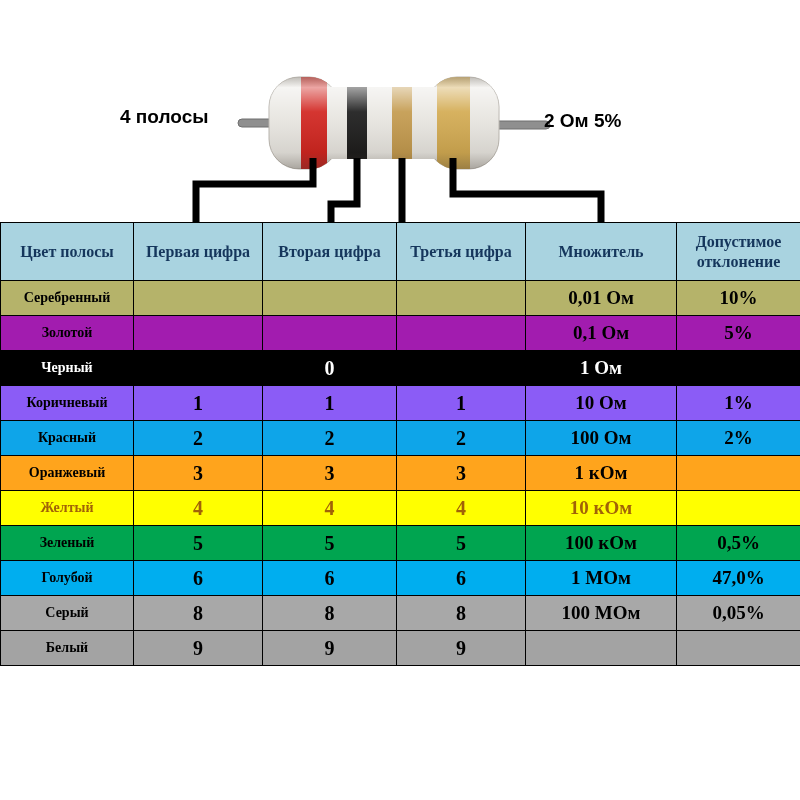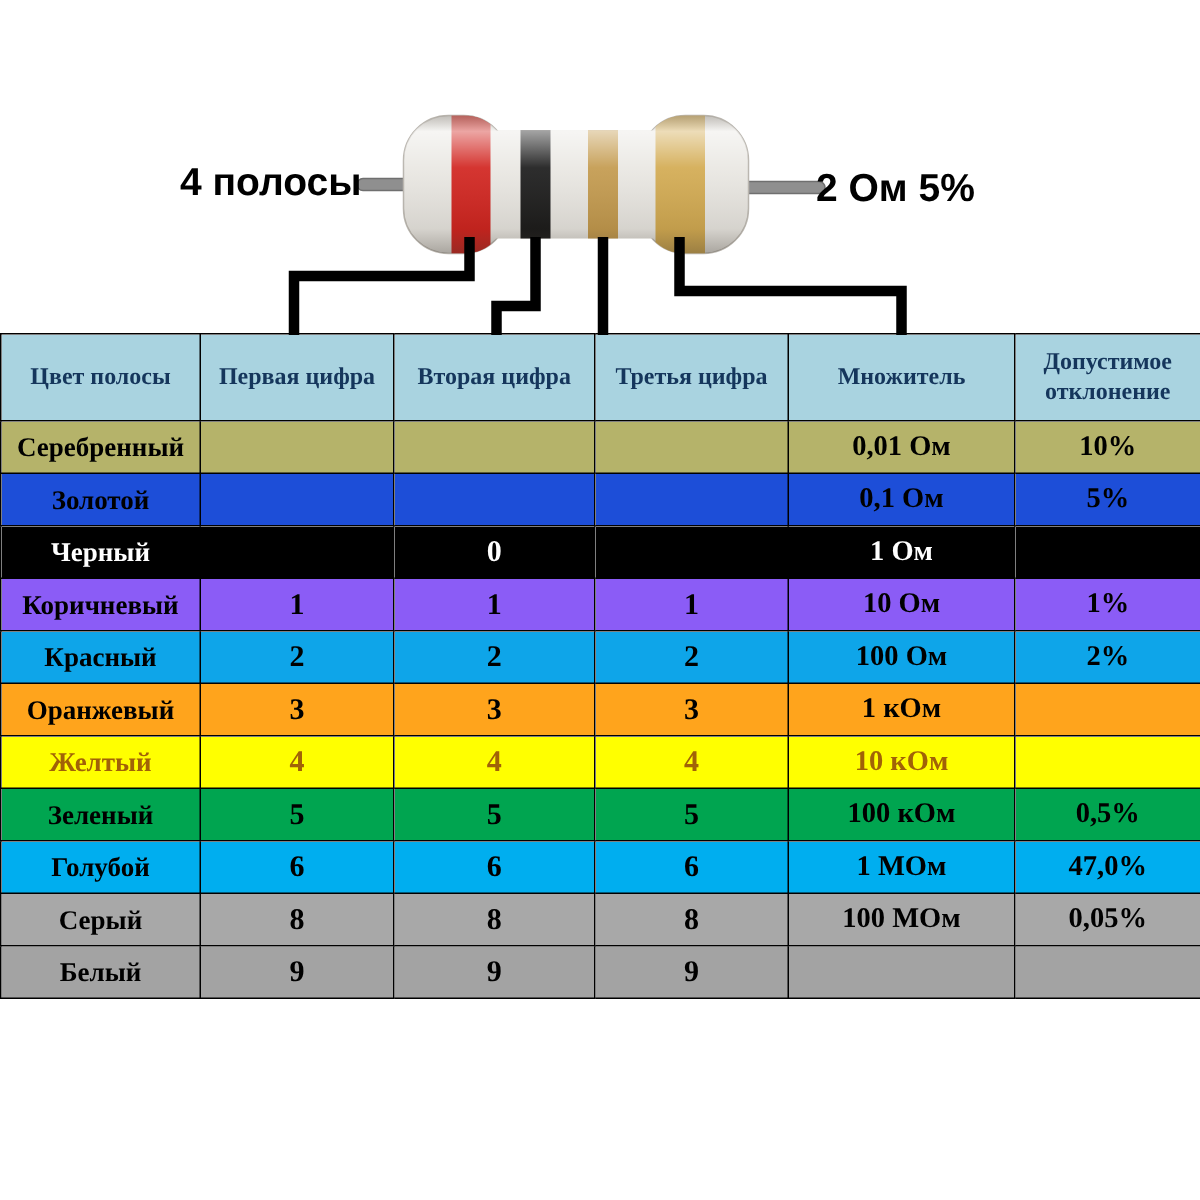--- a/index.html
+++ b/index.html
@@ -10,21 +10,21 @@
     font-family: "Liberation Serif", serif;
     position: relative;
     overflow: hidden;
   }
   .stage { position: relative; width: 800px; height: 800px; }
 
   .top-label {
     position: absolute;
     font-family: "Liberation Sans", sans-serif;
     font-weight: bold;
-    font-size: 26px;
+    font-size: 19px;
     color: #000;
     white-space: nowrap;
   }
   #label-bands { left: 120px; top: 106px; }
   #label-value { left: 544px; top: 110px; }
 
   #diagram { position: absolute; left: 0; top: 0; }
 
   table#color-table {
     position: absolute;
@@ -43,21 +43,21 @@
   }
   #color-table th {
     font-size: 16px;
     line-height: 1.2;
     height: 58px;
   }
   #color-table td {
     font-size: 19px;
     height: 35px;
   }
-  #color-table td.name-cell { font-size: 18px; }
+  #color-table td.name-cell { font-size: 14px; }
   #color-table td.digit-cell { font-size: 20px; }
 </style>
 </head>
 <body>
 
 <div class="stage">
 
   <svg id="diagram" width="800" height="224" viewBox="0 0 800 224">
     <defs>
       <linearGradient id="shade" x1="0" x2="0" y1="0" y2="1">
@@ -123,21 +123,21 @@
     </thead>
     <tbody>
       <tr style="background-color: rgb(181, 179, 106); color: rgb(0, 0, 0);">
         <td class="name-cell">Серебренный</td>
         <td class="digit-cell"></td>
         <td class="digit-cell"></td>
         <td class="digit-cell"></td>
         <td>0,01 Ом</td>
         <td>10%</td>
       </tr>
-      <tr style="background-color: #1d4ed8; color: rgb(0, 0, 0);">
+      <tr style="background-color: #a21caf; color: rgb(0, 0, 0);">
         <td class="name-cell">Золотой</td>
         <td class="digit-cell"></td>
         <td class="digit-cell"></td>
         <td class="digit-cell"></td>
         <td>0,1 Ом</td>
         <td>5%</td>
       </tr>
       <tr style="background-color: rgb(0, 0, 0); color: rgb(255, 255, 255);">
         <td class="name-cell">Черный</td>
         <td class="digit-cell"></td>

